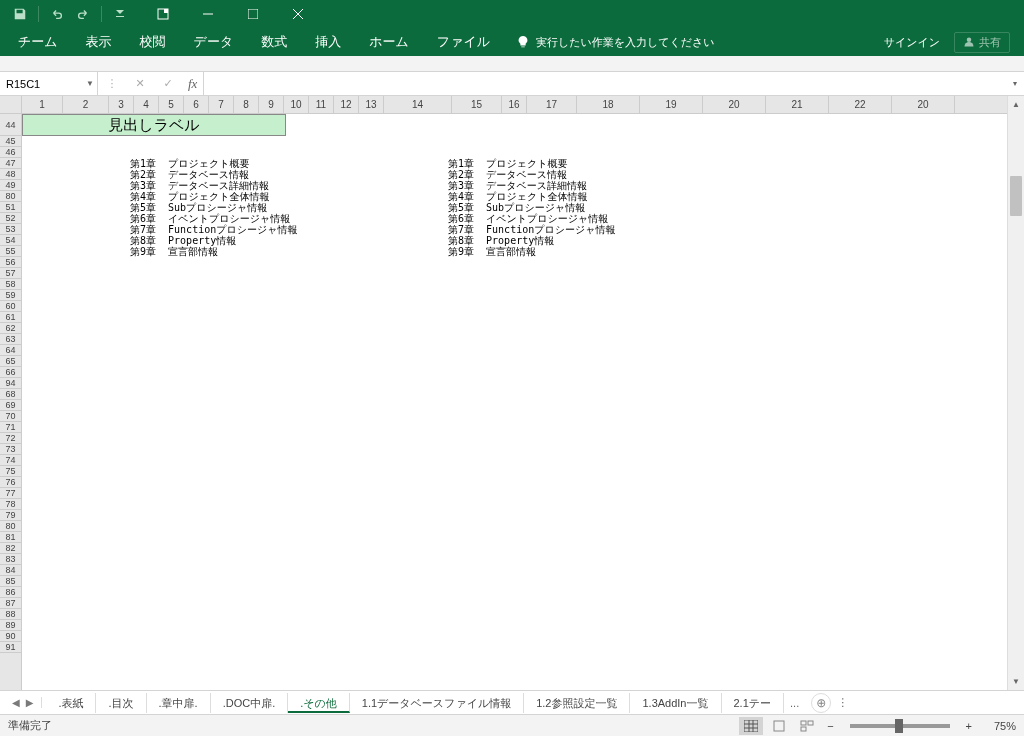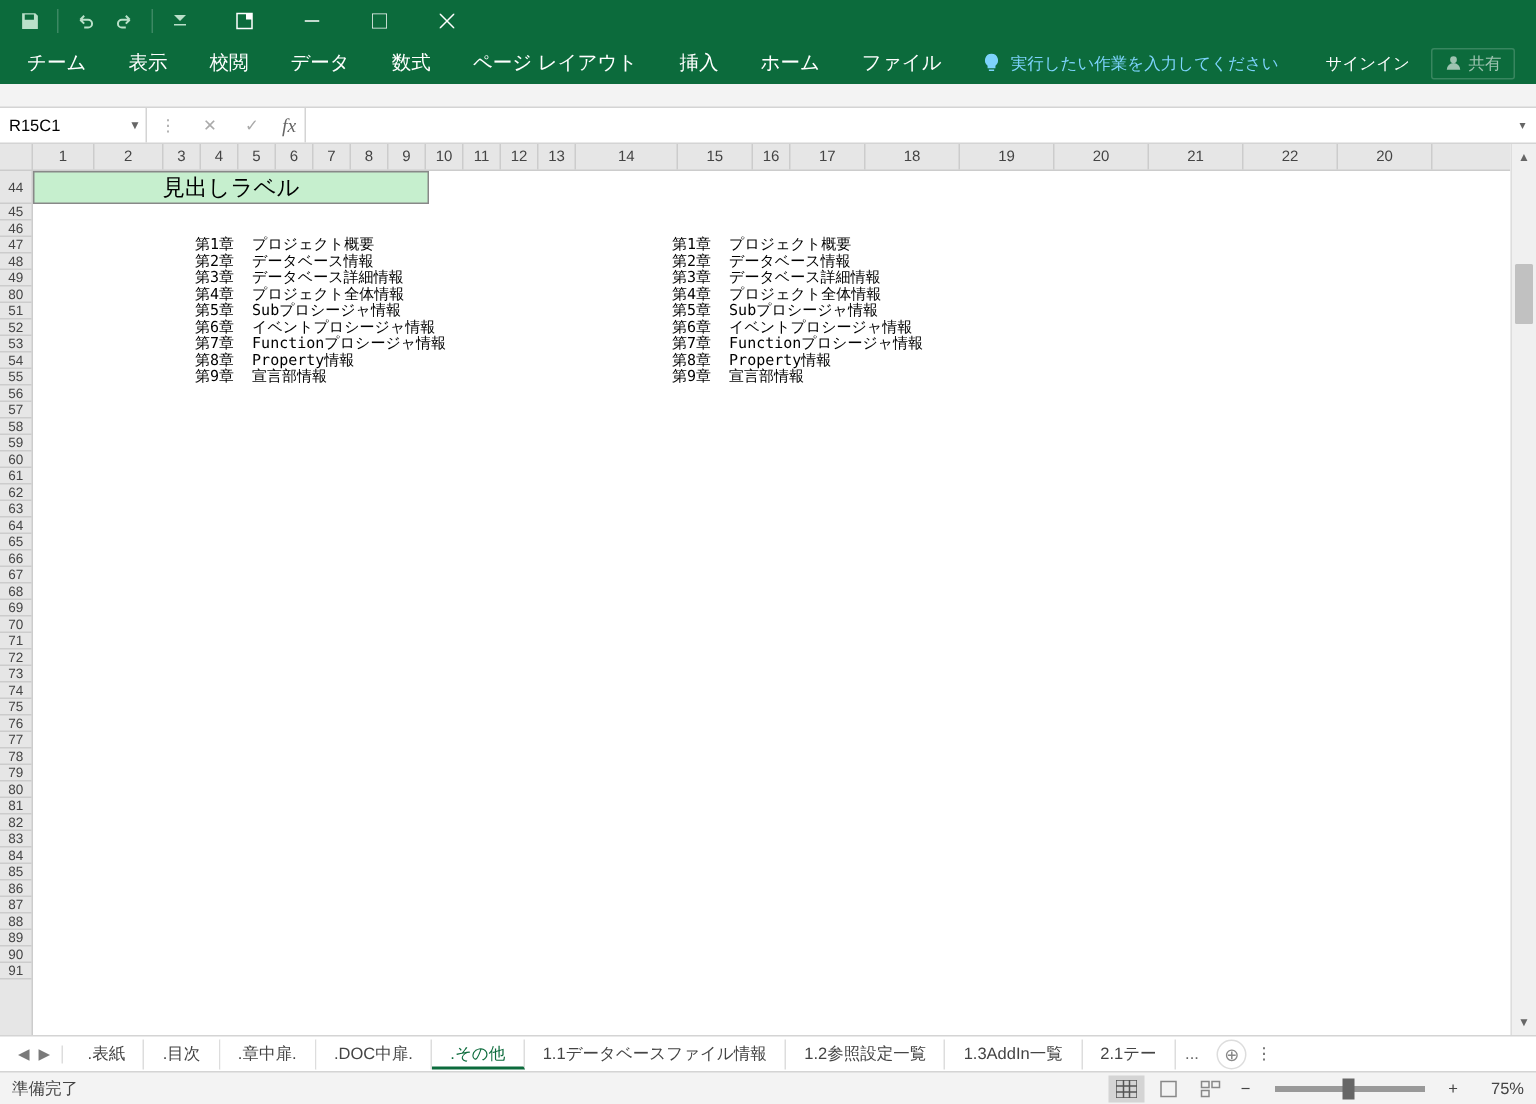--- a/index.html
+++ b/index.html
@@ -6,21 +6,21 @@
 body{width:1024px;height:736px;background:#fff;overflow:hidden;display:flex;flex-direction:column}
 .titlebar{height:28px;background:#0c6b3c;display:flex;align-items:center;color:#fff}
 .qat{display:flex;align-items:center;gap:2px;padding:0 8px}
 .qat-btn{width:24px;height:22px;display:flex;align-items:center;justify-content:center;color:#bae0c9;border-radius:2px}
 .qat-sep{width:1px;height:16px;background:rgba(255,255,255,.2);margin:0 4px}
 .title-center{flex:1;text-align:center;font-size:12px;color:#fff}
 .win-controls{display:flex;height:100%}
 .win-btn{width:45px;display:flex;align-items:center;justify-content:center;color:#fff}
 .ribbon-tabs{height:28px;background:#0c6b3c;display:flex;align-items:center;padding:0 4px;color:#fff}
 .rtab{padding:0 14px;height:100%;display:flex;align-items:center;font-size:13px;cursor:pointer}
-.tell-me{display:flex;align-items:center;gap:6px;margin-left:12px;color:#7dd3fc;font-size:12px}
+.tell-me{display:flex;align-items:center;gap:6px;margin-left:12px;color:#ffffff;font-size:12px}
 .bulb{width:14px;height:14px}
 .ribbon-right{margin-left:auto;display:flex;align-items:center;gap:14px;padding-right:10px;color:#fff;font-size:12px}
 .share-btn{display:flex;align-items:center;gap:4px;padding:2px 8px;border:1px solid rgba(255,255,255,.3);border-radius:2px;opacity:.6}
 .ribbon-body{height:16px;background:#f3f3f3;border-bottom:1px solid #d4d4d4}
 .formula-bar{height:24px;background:#fff;border-bottom:1px solid #d4d4d4;display:flex;align-items:center}
 .name-box{width:98px;height:100%;border-right:1px solid #d4d4d4;display:flex;align-items:center;padding:0 6px;position:relative}
 .name-dd{position:absolute;right:3px;color:#666;font-size:8px}
 .fx-group{display:flex;align-items:center;height:100%;border-right:1px solid #d4d4d4}
 .fx-btn{width:28px;height:100%;display:flex;align-items:center;justify-content:center;color:#aaa}
 .fx-label{font-style:italic;font-family:"Times New Roman",serif;font-size:13px;color:#666;padding:0 6px}
@@ -109,21 +109,20 @@
   </div>
 </div>
 
 <div class="ribbon-tabs">
   <div id="rtabs" style="display: contents;"></div>
     <div class="rtab">チーム</div>
     <div class="rtab">表示</div>
     <div class="rtab">校閲</div>
     <div class="rtab">データ</div>
     <div class="rtab">数式</div>
-    <div class="rtab">ページ レイアウト</div>
     <div class="rtab">挿入</div>
     <div class="rtab">ホーム</div>
     <div class="rtab">ファイル</div>
   <div class="tell-me">
     <svg class="bulb" viewBox="0 0 16 16">
         <path fill="currentColor" d="M8 1a5 5 0 0 0-3 9v2h6v-2a5 5 0 0 0-3-9zm-2 12h4v1H6v-1z"></path>
       </svg>
     <span>実行したい作業を入力してください</span>
   </div>
   <div class="ribbon-right">
@@ -174,21 +173,21 @@
       <div class="row-h">57</div>
       <div class="row-h">58</div>
       <div class="row-h">59</div>
       <div class="row-h">60</div>
       <div class="row-h">61</div>
       <div class="row-h">62</div>
       <div class="row-h">63</div>
       <div class="row-h">64</div>
       <div class="row-h">65</div>
       <div class="row-h">66</div>
-      <div class="row-h">67</div>
+      <div class="row-h">94</div>
       <div class="row-h">68</div>
       <div class="row-h">69</div>
       <div class="row-h">70</div>
       <div class="row-h">71</div>
       <div class="row-h">72</div>
       <div class="row-h">73</div>
       <div class="row-h">74</div>
       <div class="row-h">75</div>
       <div class="row-h">76</div>
       <div class="row-h">77</div>

